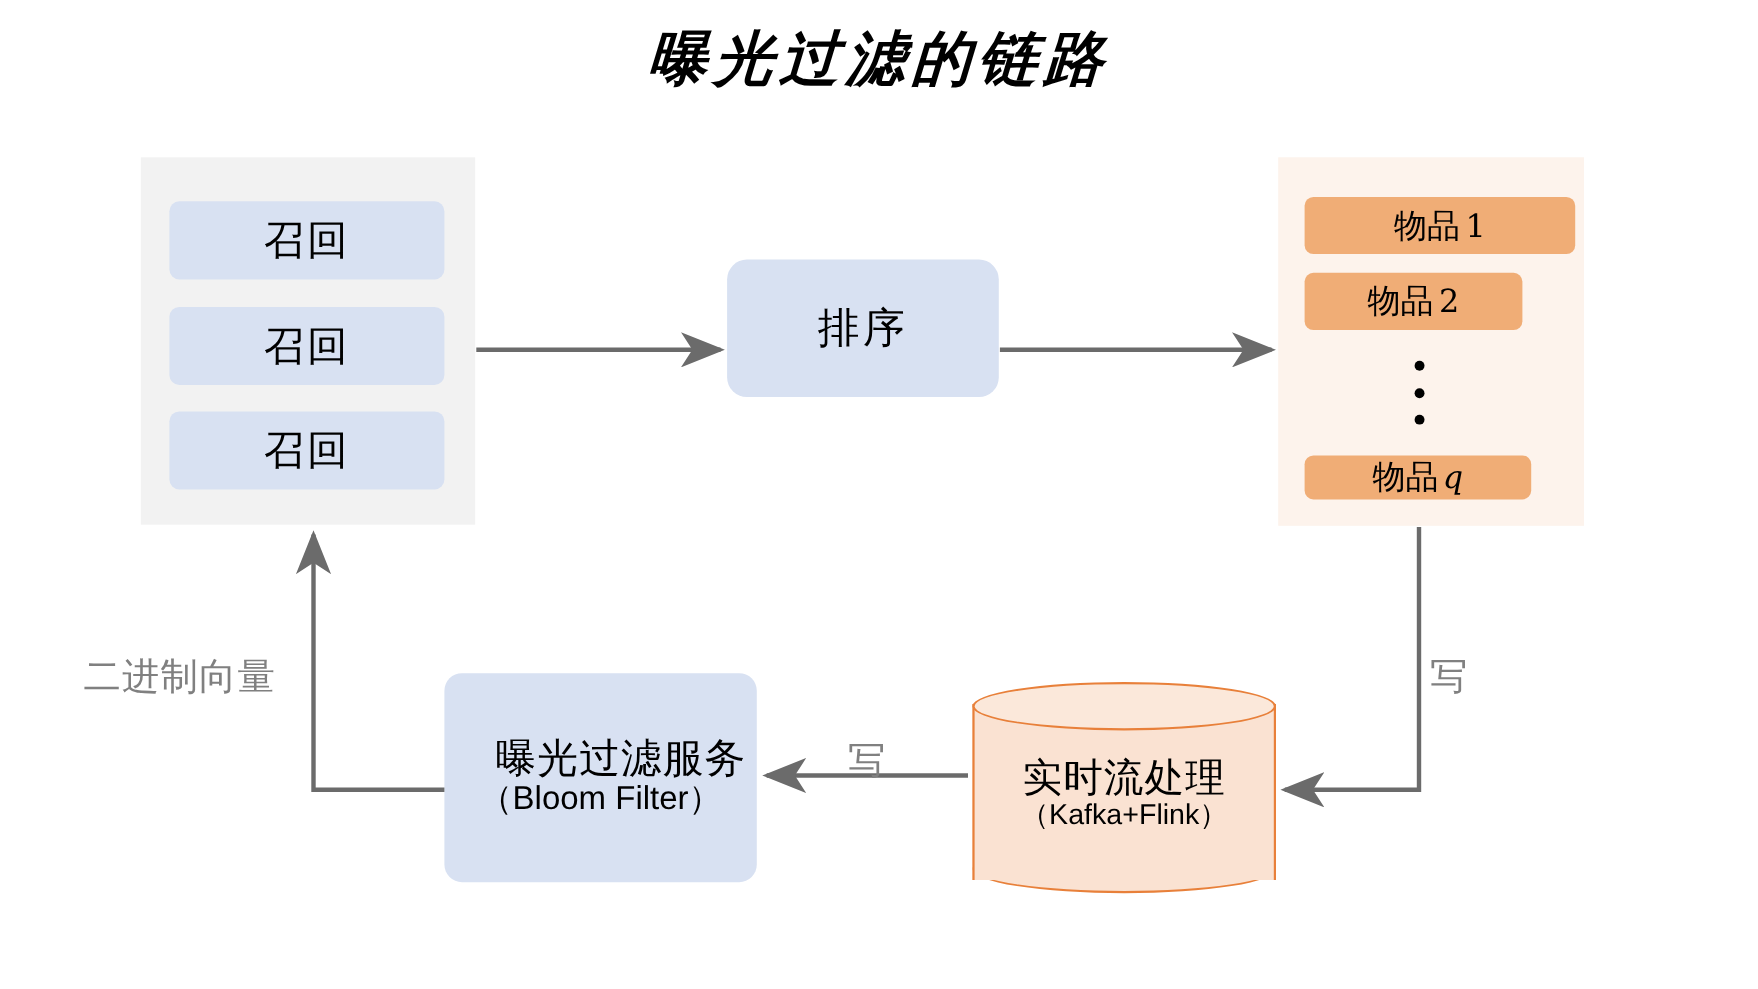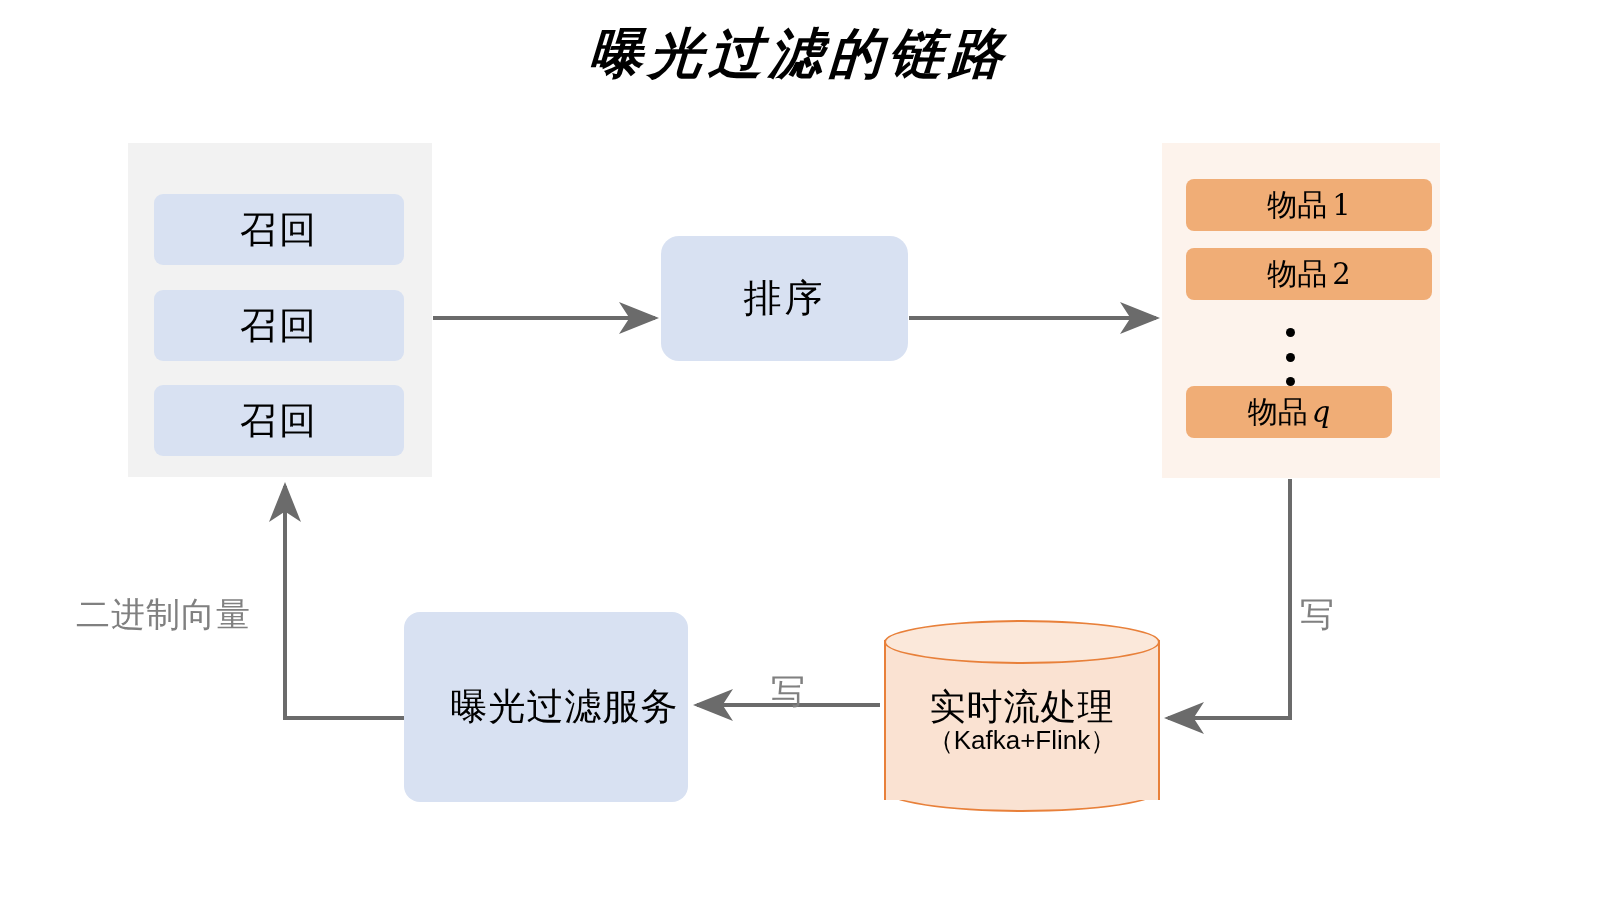--- a/index.html
+++ b/index.html
@@ -60,21 +60,20 @@
     justify-content: center;
     box-sizing: border-box;
     text-align: center;
   }
   .blue-chip {
     background: #d8e1f2;
     border-radius: 9px;
     font-size: 37px;
     color: #000;
     letter-spacing: 2px;
-    margin-top: 11px;
   }
   #recall-1 { left: 154px; top: 183px; width: 250px; height: 71px; }
   #recall-2 { left: 154px; top: 279px; width: 250px; height: 71px; }
   #recall-3 { left: 154px; top: 374px; width: 250px; height: 71px; }
 
   #rank-box {
     left: 661px;
     top: 236px;
     width: 247px;
     height: 125px;
@@ -84,22 +83,22 @@
     letter-spacing: 3px;
   }
 
   .orange-chip {
     background: #f0ad76;
     border-radius: 8px;
     font-size: 30px;
     color: #000;
   }
   #item-1 { left: 1186px; top: 179px; width: 246px; height: 52px; }
-  #item-2 { left: 1186px; top: 248px; width: 246px; height: 52px; }
-  #item-q { left: 1186px; top: 386px; width: 206px; height: 52px; }
+  #item-2 { left: 1186px; top: 248px; width: 198px; height: 52px; }
+  #item-q { left: 1186px; top: 414px; width: 206px; height: 40px; }
 
   .chip-label .ital {
     font-family: "DejaVu Serif", "Liberation Serif", serif;
     font-style: italic;
     font-size: 29px;
     padding-left: 4px;
   }
   .chip-label .num {
     font-family: "DejaVu Serif", "Liberation Serif", serif;
     font-style: normal;
@@ -265,20 +264,21 @@
     <i></i>
     <i></i>
 </div>
 
 <div class="node orange-chip" id="item-q">
   <span class="chip-label"><span>物品</span><span class="ital">q</span></span>
 </div>
 
 <div class="node" id="bloom-box">
   <span class="line1">曝光过滤服务</span>
+  <span class="line2">（Bloom Filter）</span>
 </div>
 
 <div id="stream-cylinder">
   <div class="cyl-bottom"></div>
   <div class="cyl-body"></div>
   <div class="cyl-top"></div>
   <div class="cyl-text">
     <span class="line1">实时流处理</span>
     <span class="line2">（Kafka+Flink）</span>
   </div>

